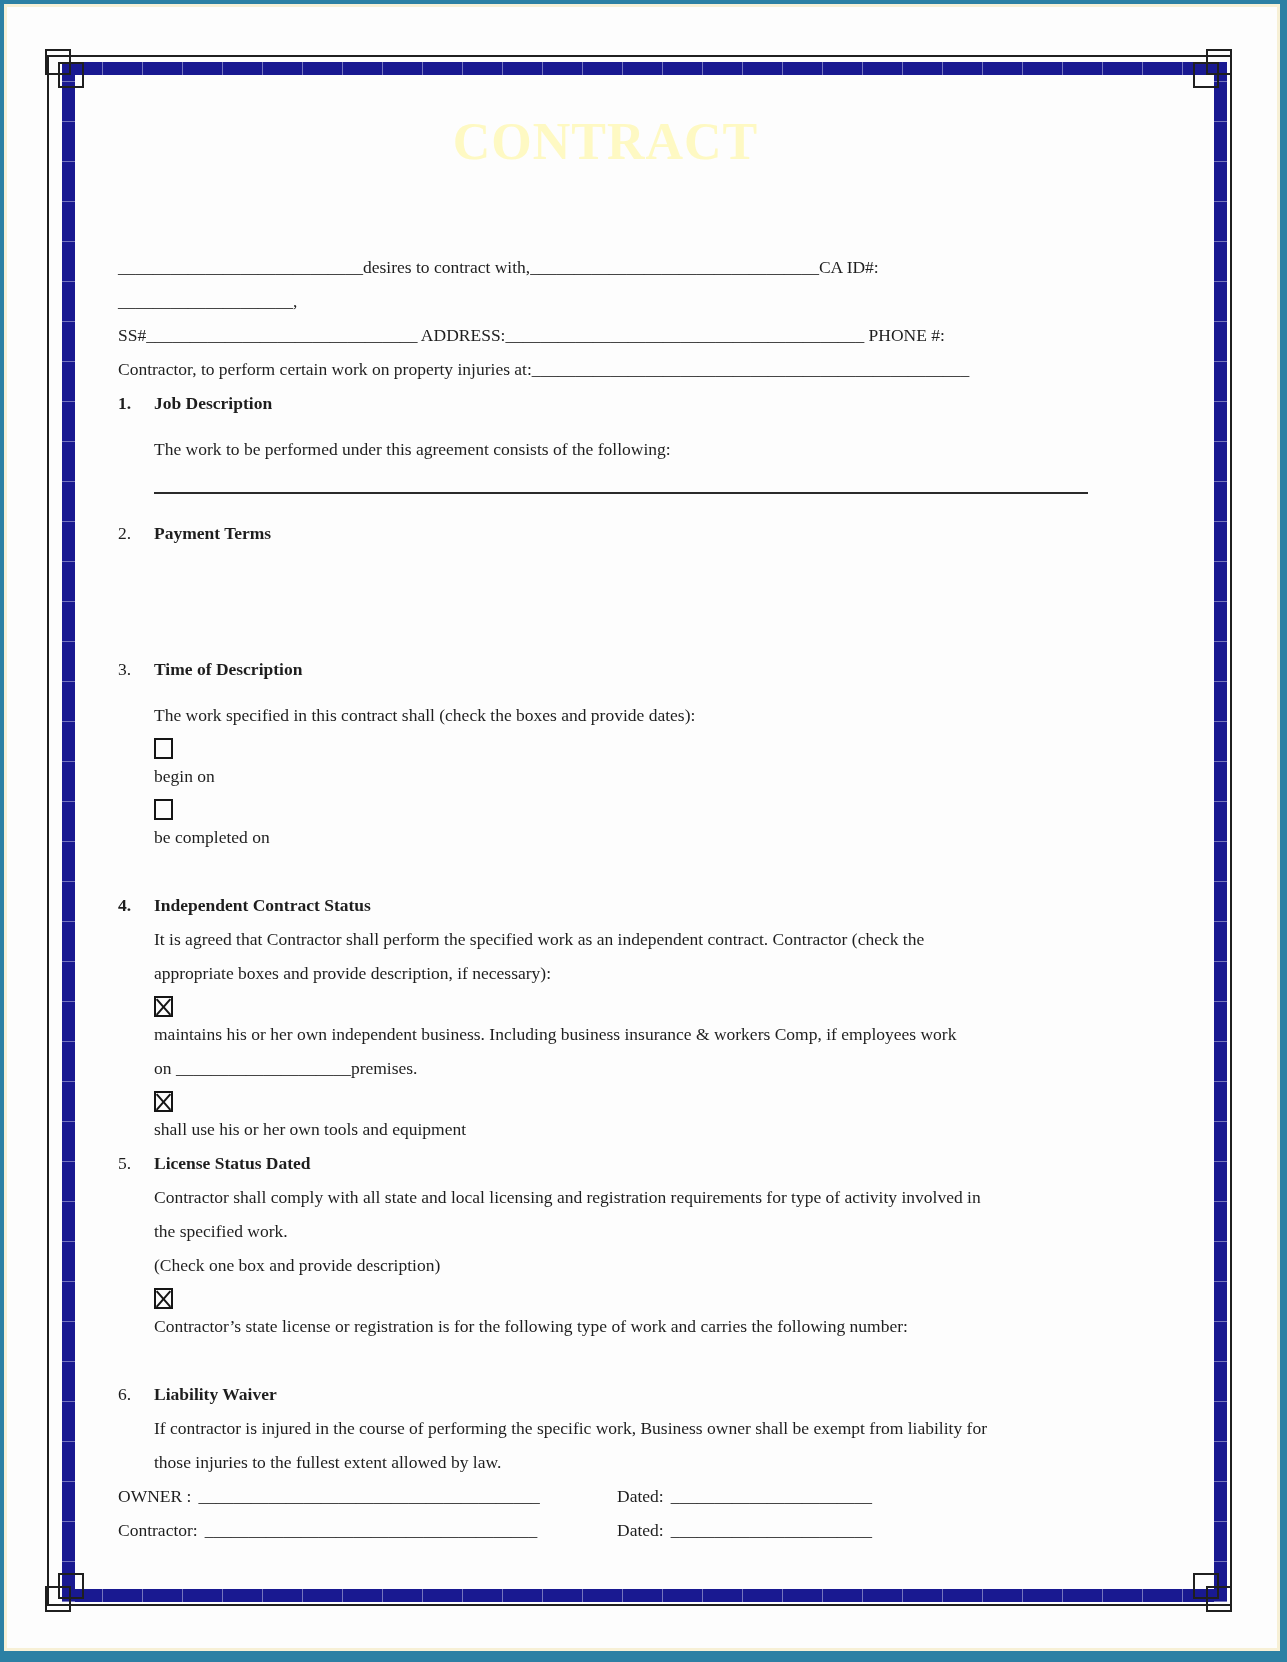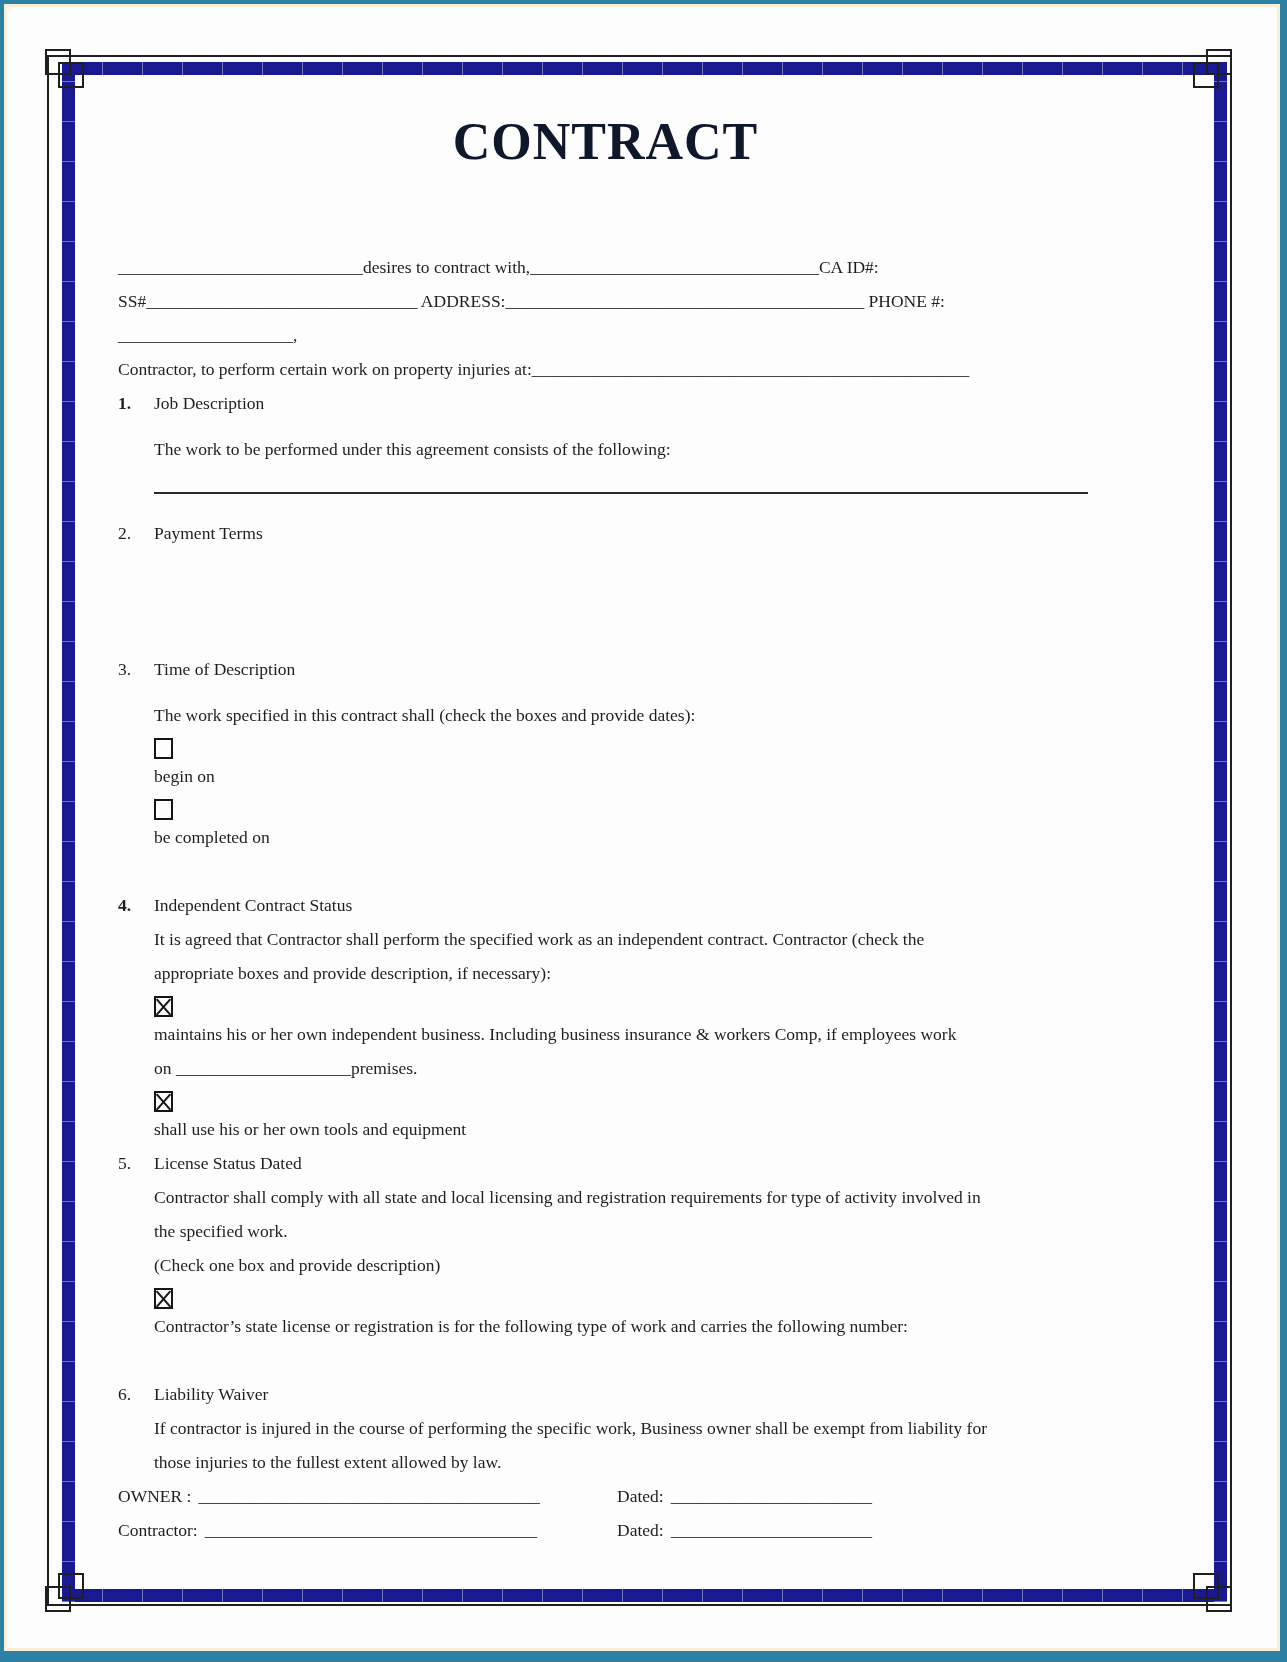--- a/index.html
+++ b/index.html
@@ -19,27 +19,27 @@
   .navy.h{background-image:repeating-linear-gradient(90deg,rgba(255,255,255,.40) 0 1px,transparent 1px 40px);}
   .navy.v{background-image:repeating-linear-gradient(0deg,rgba(255,255,255,.40) 0 1px,transparent 1px 40px);}
   .navy-top{left:62px;top:62px;width:1165px;height:13px;}
   .navy-bottom{left:62px;top:1589px;width:1165px;height:13px;}
   .navy-left{left:62px;top:62px;width:13px;height:1540px;}
   .navy-right{left:1214px;top:62px;width:13px;height:1540px;}
   .csq{position:absolute;width:22px;height:22px;border:2px solid #1f1f1f;background:transparent;}
 
   
   .content{position:absolute;left:118px;top:112px;width:975px;font-size:17.5px;line-height:34px;}
-  .title{margin:0;text-align:center;font-size:52px;line-height:60px;font-weight:bold;letter-spacing:1px;color:#0f172a;}
+  .title{margin:0;text-align:center;font-size:52px;line-height:60px;font-weight:bold;letter-spacing:1px;color:#fef9c3;}
   .intro{margin-top:78px;}
   .line{white-space:nowrap;}
   .sec{display:flex;margin:0;}
   .sec .num{width:36px;flex:0 0 36px;}
   .sec .num.bold{font-weight:bold;}
-  .sec .stitle{font-weight:normal;text-align:center;}
+  .sec .stitle{font-weight:bold;text-align:center;}
   .body-ind{margin-left:36px;}
   .mt12{margin-top:12px;}
   .mt22{margin-top:22px;}
   .mt34{margin-top:34px;}
   .mt102{margin-top:102px;}
   .write-line{margin-left:36px;width:934px;height:26px;border-bottom:2px solid #2a2a2a;}
 
   .cbrow{margin-left:36px;display:flex;align-items:flex-start;flex-direction:column;}
   .cb{display:inline-block;flex:0 0 auto;width:15px;height:17px;border:2px solid #151515;position:relative;margin:6px 11px 0 0;}
   .cb.wide{margin-right:15px;}
@@ -72,22 +72,22 @@
   <div class="csq" style="left:45px;top:1586px;"></div>
   <div class="csq" style="left:58px;top:1573px;"></div>
   <div class="csq" style="left:1206px;top:1586px;"></div>
   <div class="csq" style="left:1193px;top:1573px;"></div>
 
   <div class="content">
     <h1 class="title">CONTRACT</h1>
 
     <div class="intro">
       <div class="line">____________________________desires to contract with,_________________________________CA ID#:</div>
+      <div class="line">____________________,</div>
       <div class="line">SS#_______________________________ ADDRESS:_________________________________________ PHONE #:</div>
-      <div class="line">____________________,</div>
       <div class="line">Contractor, to perform certain work on property injuries at:__________________________________________________</div>
     </div>
 
     <div class="sec">
       <span class="num bold">1.</span>
       <span class="stitle">Job Description</span>
     </div>
     <div class="body-ind mt12 line">The work to be performed under this agreement consists of the following:</div>
     <div class="write-line"></div>
 

